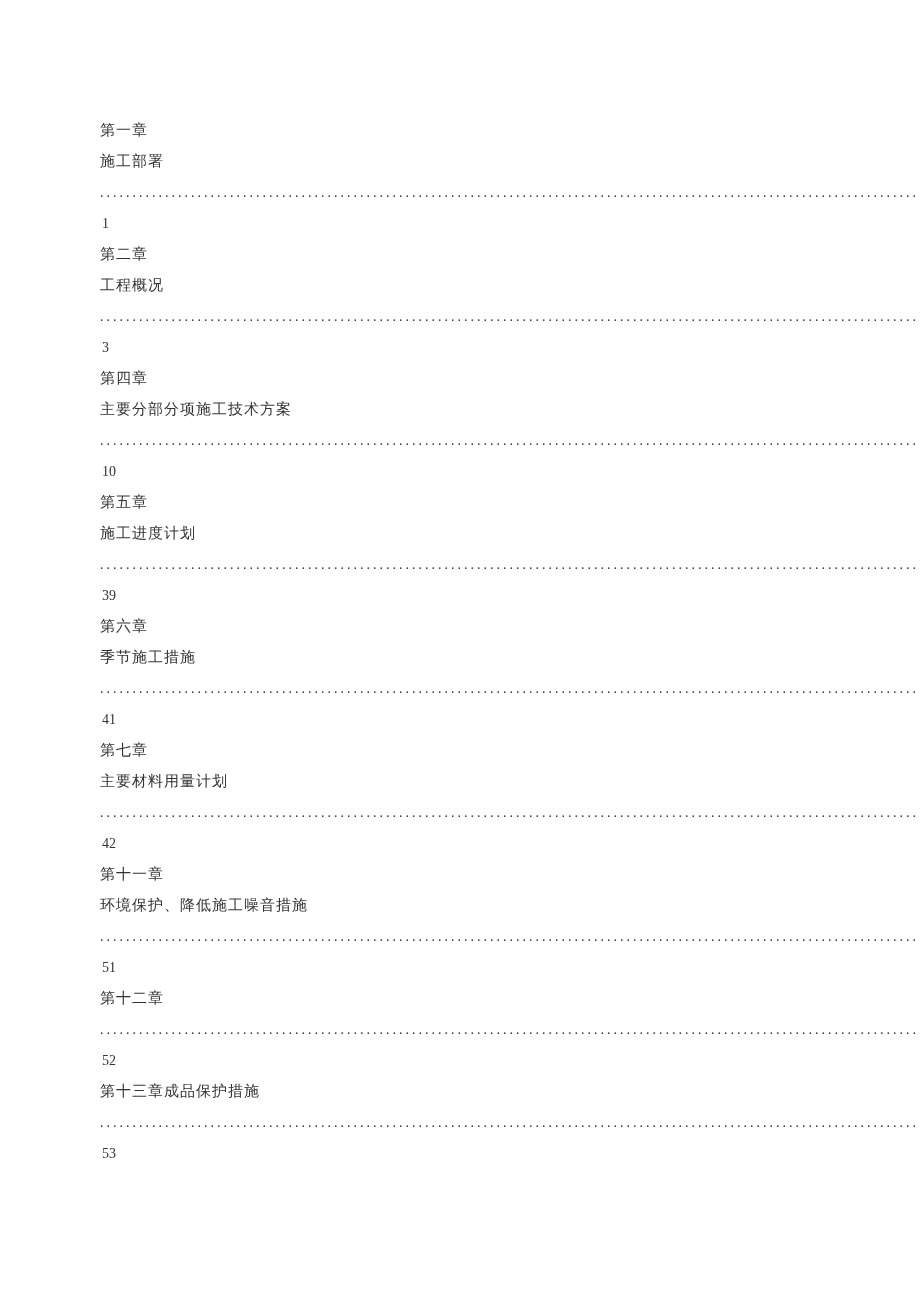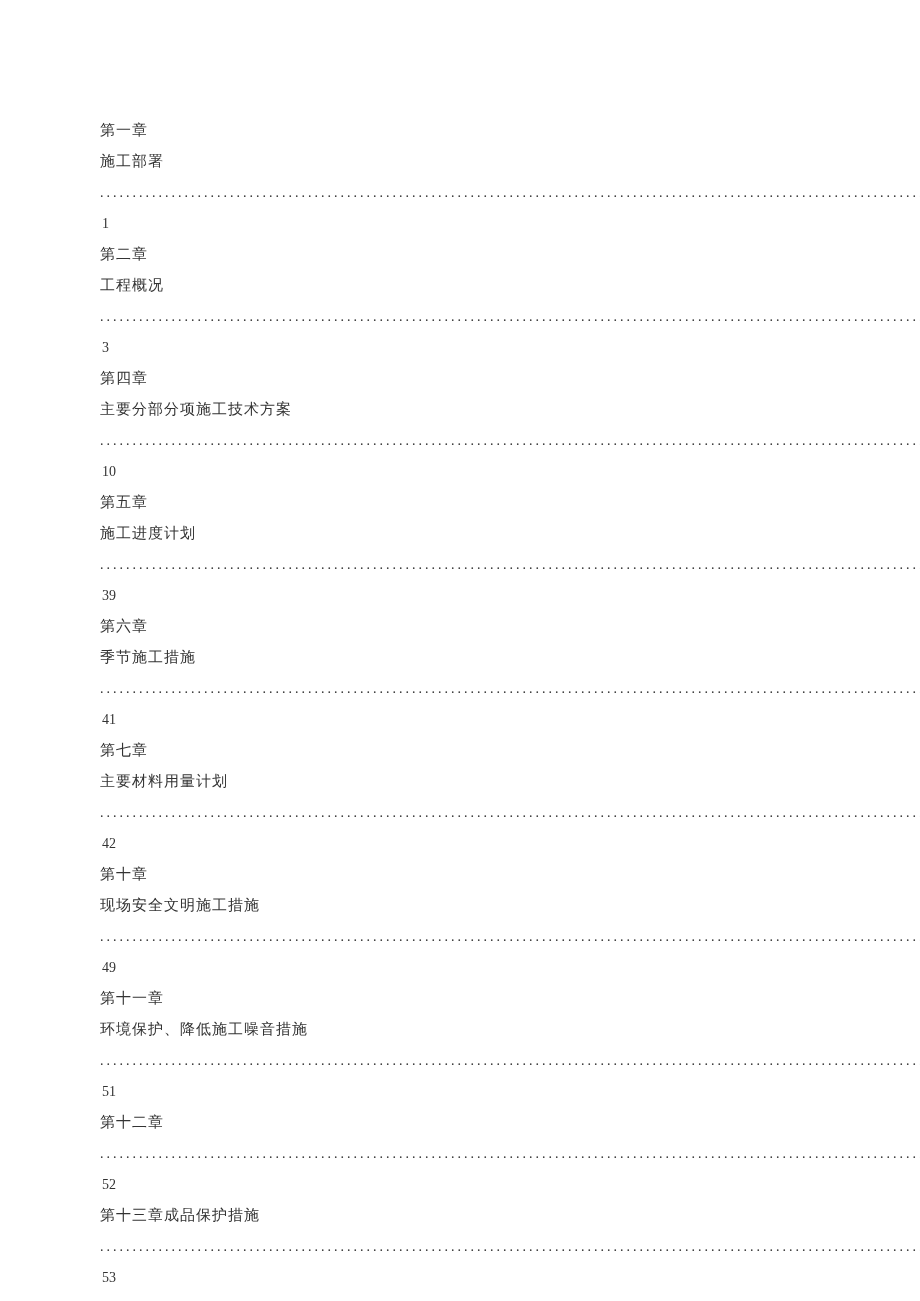--- a/index.html
+++ b/index.html
@@ -100,27 +100,20 @@
       <span class="page">41</span>
     </div>
     <div class="toc-row">
       <span class="chapter">第七章</span>
       <span class="gap" style="width: 30px;"></span>
       <span class="title">主要材料用量计划</span>
       <span class="dots"></span>
       <span class="page">42</span>
     </div>
     <div class="toc-row">
-      <span class="chapter">第十章</span>
-      <span class="gap" style="width: 30px;"></span>
-      <span class="title">现场安全文明施工措施</span>
-      <span class="dots"></span>
-      <span class="page">49</span>
-    </div>
-    <div class="toc-row">
       <span class="chapter">第十一章</span>
       <span class="gap" style="width: 8px;"></span>
       <span class="title">环境保护、降低施工噪音措施</span>
       <span class="dots"></span>
       <span class="page">51</span>
     </div>
     <div class="toc-row">
       <span class="chapter">第十二章</span>
       <span class="gap" style="width: 8px;"></span>
       <span class="dots"></span>

